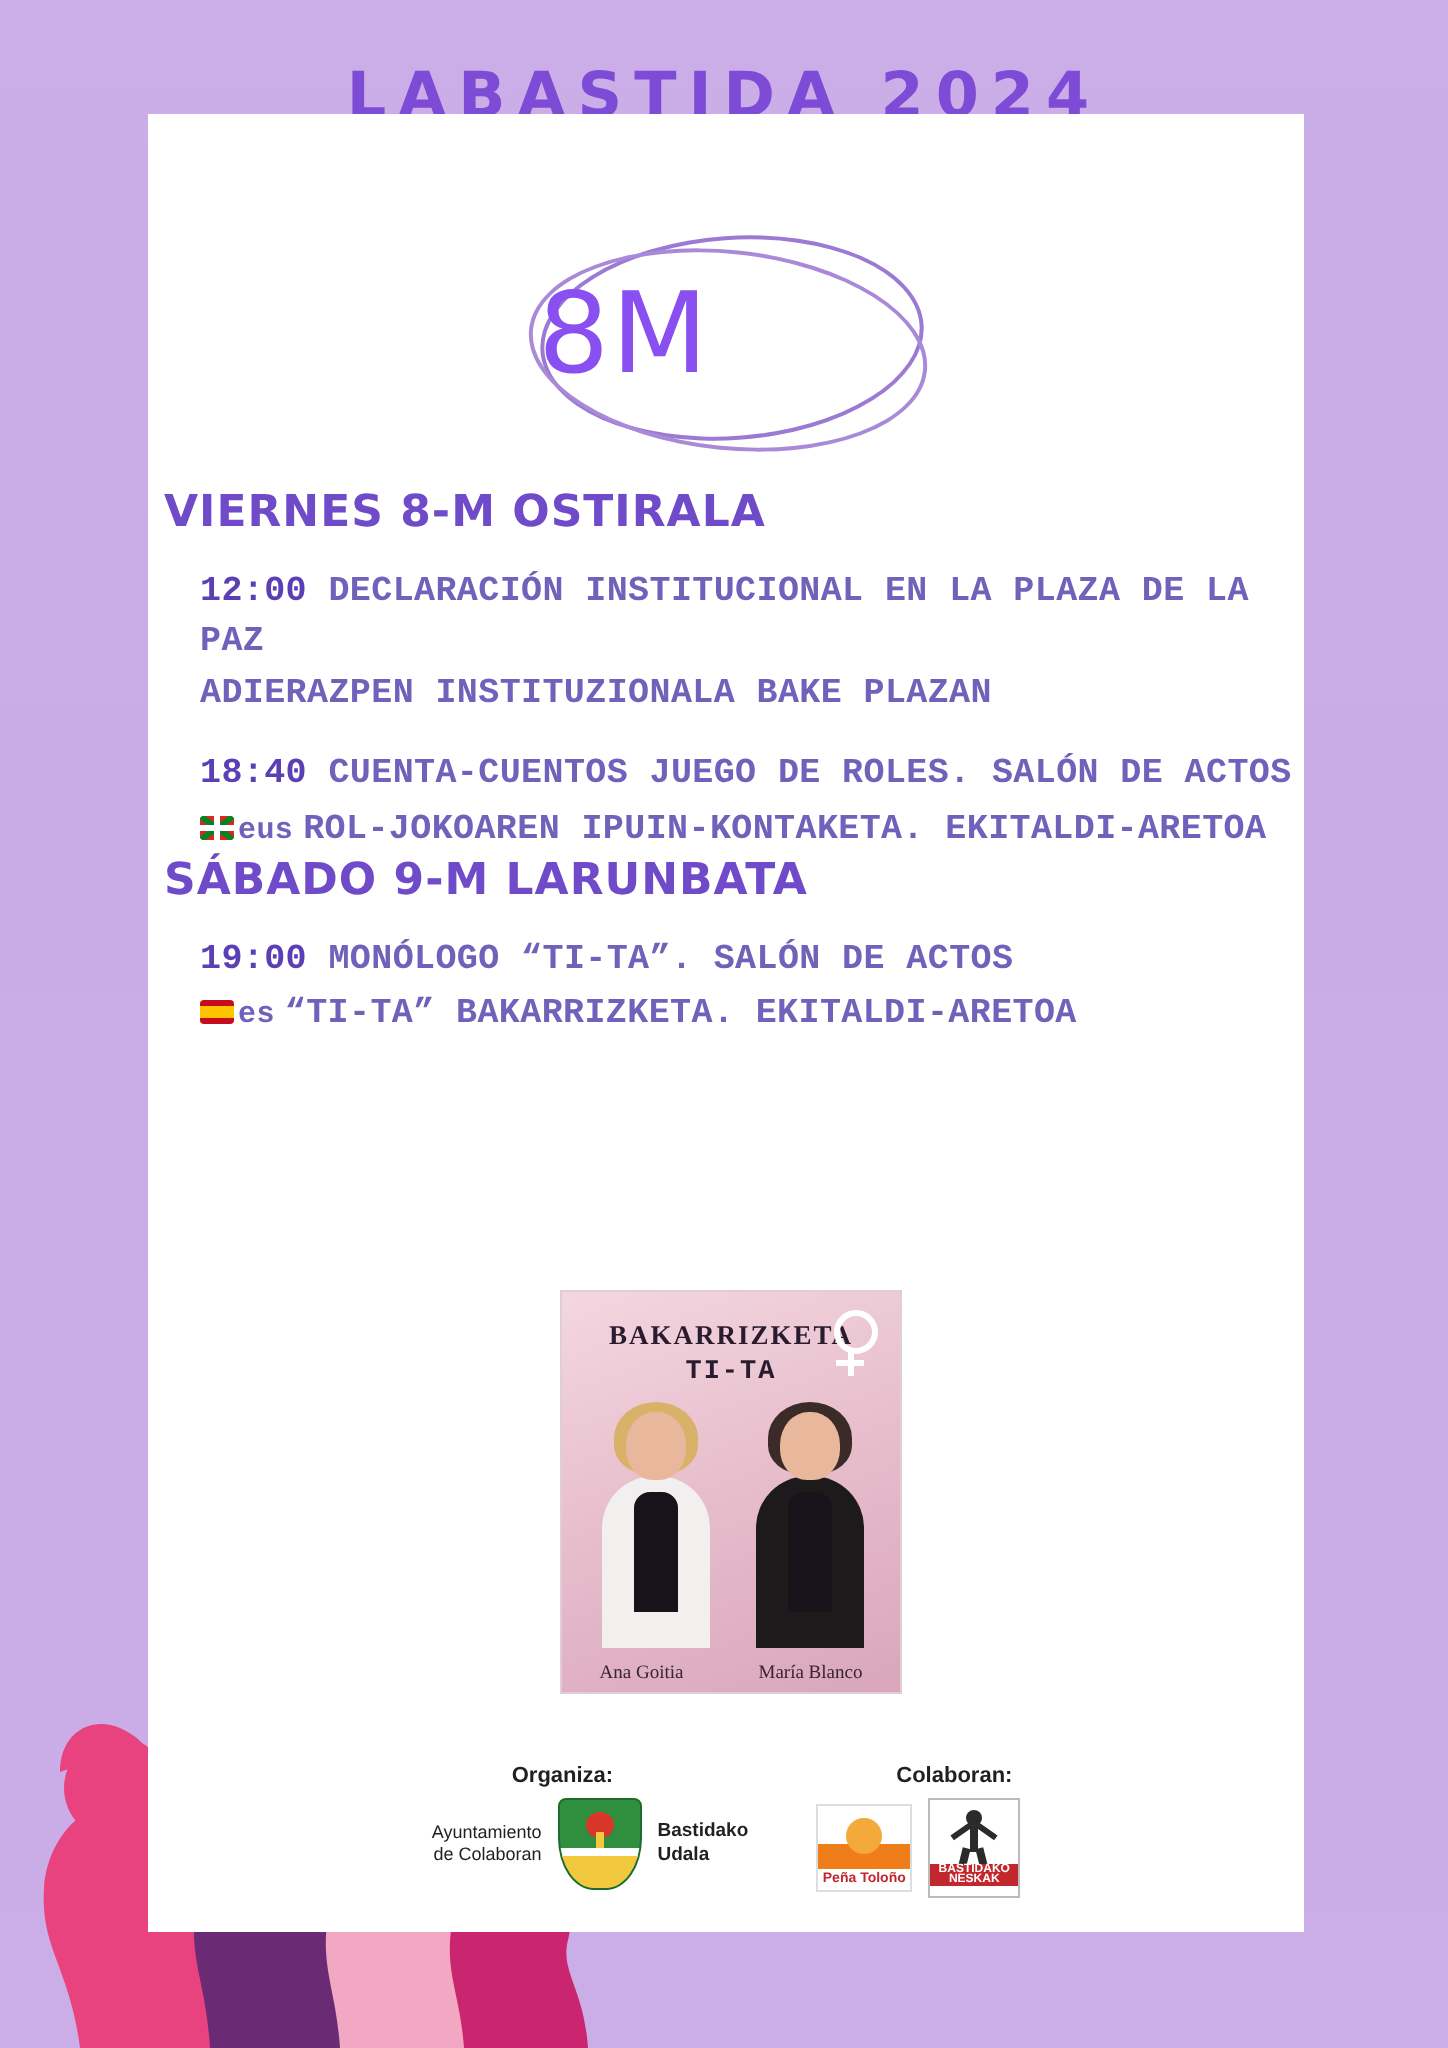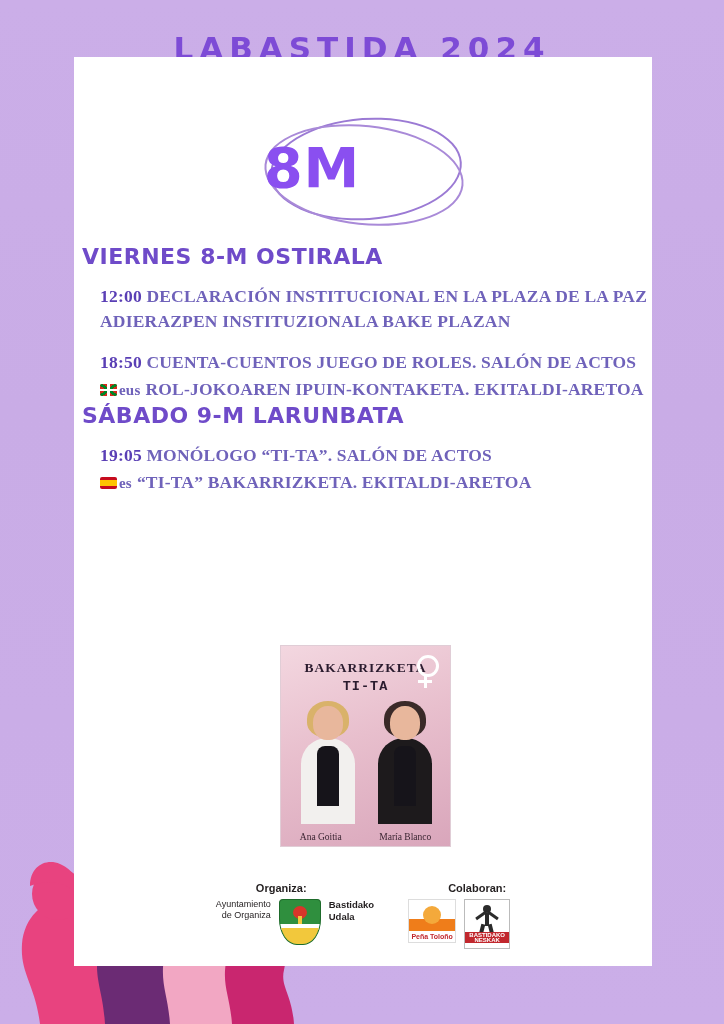--- a/index.html
+++ b/index.html
@@ -72,21 +72,21 @@
     transform: rotate(6deg);
     border-color: #a98ad8;
   }
   .logo-text {
     position: absolute;
     left: 0;
     top: 48px;
     width: 476px;
     text-align: center;
     font-size: 56px;
-    font-weight: bold;
+    font-weight: normal;
     color: #8a4ff0;
     font-family: "DejaVu Sans", sans-serif;
     letter-spacing: 1px;
   }
 
   
   .program {
     position: absolute;
     top: 187px;
     left: 0;
@@ -99,21 +99,21 @@
     letter-spacing: 0.5px;
     margin-left: 8px;
     font-family: "DejaVu Sans", sans-serif;
   }
   .entry {
     margin-top: 15px;
     margin-left: 26px;
     color: #6f62ba;
     font-size: 17.5px;
     line-height: 1.45;
-    font-family: Liberation Serif, serif;
+    font-family: Liberation Mono, monospace;
     font-weight: bold;
     letter-spacing: 0.2px;
   }
   .entry .time {
     color: #5a3fb5;
   }
   .entry .line2 {
     display: block;
     margin-left: 56px;
   }
@@ -301,21 +301,21 @@
   .spon-label {
     font-size: 11px;
     font-weight: bold;
     color: #231f20;
     margin-bottom: 5px;
     font-family: "Liberation Sans", sans-serif;
     padding-left: 40px;
   }
   .spon-row {
     display: flex;
-    align-items: flex-start;
+    align-items: center;
     gap: 8px;
   }
   .ayto-text {
     font-size: 9px;
     line-height: 1.25;
     color: #231f20;
     text-align: right;
     font-family: "Liberation Sans", sans-serif;
   }
   .shield {
@@ -485,32 +485,32 @@
 
       <div class="day-heading">VIERNES 8-M OSTIRALA</div>
 
       <div class="entry">
         <span class="time">12:00</span>
         <span>DECLARACIÓN INSTITUCIONAL EN LA PLAZA DE LA PAZ</span>
         <span class="line2 noindent">ADIERAZPEN INSTITUZIONALA BAKE PLAZAN</span>
       </div>
 
       <div class="entry">
-        <span class="time">18:50</span>
+        <span class="time">18:40</span>
         <span>CUENTA-CUENTOS JUEGO DE ROLES. SALÓN DE ACTOS</span>
         <span class="line-flag">
           <span class="flag eus"></span><span class="lang-tag">eus</span><span>ROL-JOKOAREN IPUIN-KONTAKETA. EKITALDI-ARETOA</span>
         </span>
       </div>
 
       <div class="day-heading" style="display:block;">SÁBADO 9-M LARUNBATA</div>
 
 
       <div class="entry">
-        <span class="time">19:05</span>
+        <span class="time">19:00</span>
         <span>MONÓLOGO “TI-TA”. SALÓN DE ACTOS</span>
         <span class="line-flag">
           <span class="flag es"></span><span class="lang-tag">es</span><span>“TI-TA” BAKARRIZKETA. EKITALDI-ARETOA</span>
         </span>
       </div>
     </div>
 
     <div class="show-img">
       <div class="hdr1">BAKARRIZKETA</div>
       <div class="hdr2">TI-TA</div>
@@ -538,21 +538,21 @@
         <span>María Blanco</span>
       </div>
     </div>
 
     <div class="sponsors">
       <div class="spon-block">
         <div class="spon-label">Organiza:</div>
         <div class="spon-row">
           <div class="ayto-text">
             <div>Ayuntamiento</div>
-            <div>de Organiza</div>
+            <div>de Colaboran</div>
           </div>
           <div class="shield">
             <div class="tree"></div>
               <div class="trunk"></div>
             <div class="wave2"></div>
               <div class="wave"></div>
           </div>
           <div class="bastidako-text">
             <div>Bastidako</div>
             <div>Udala</div>

